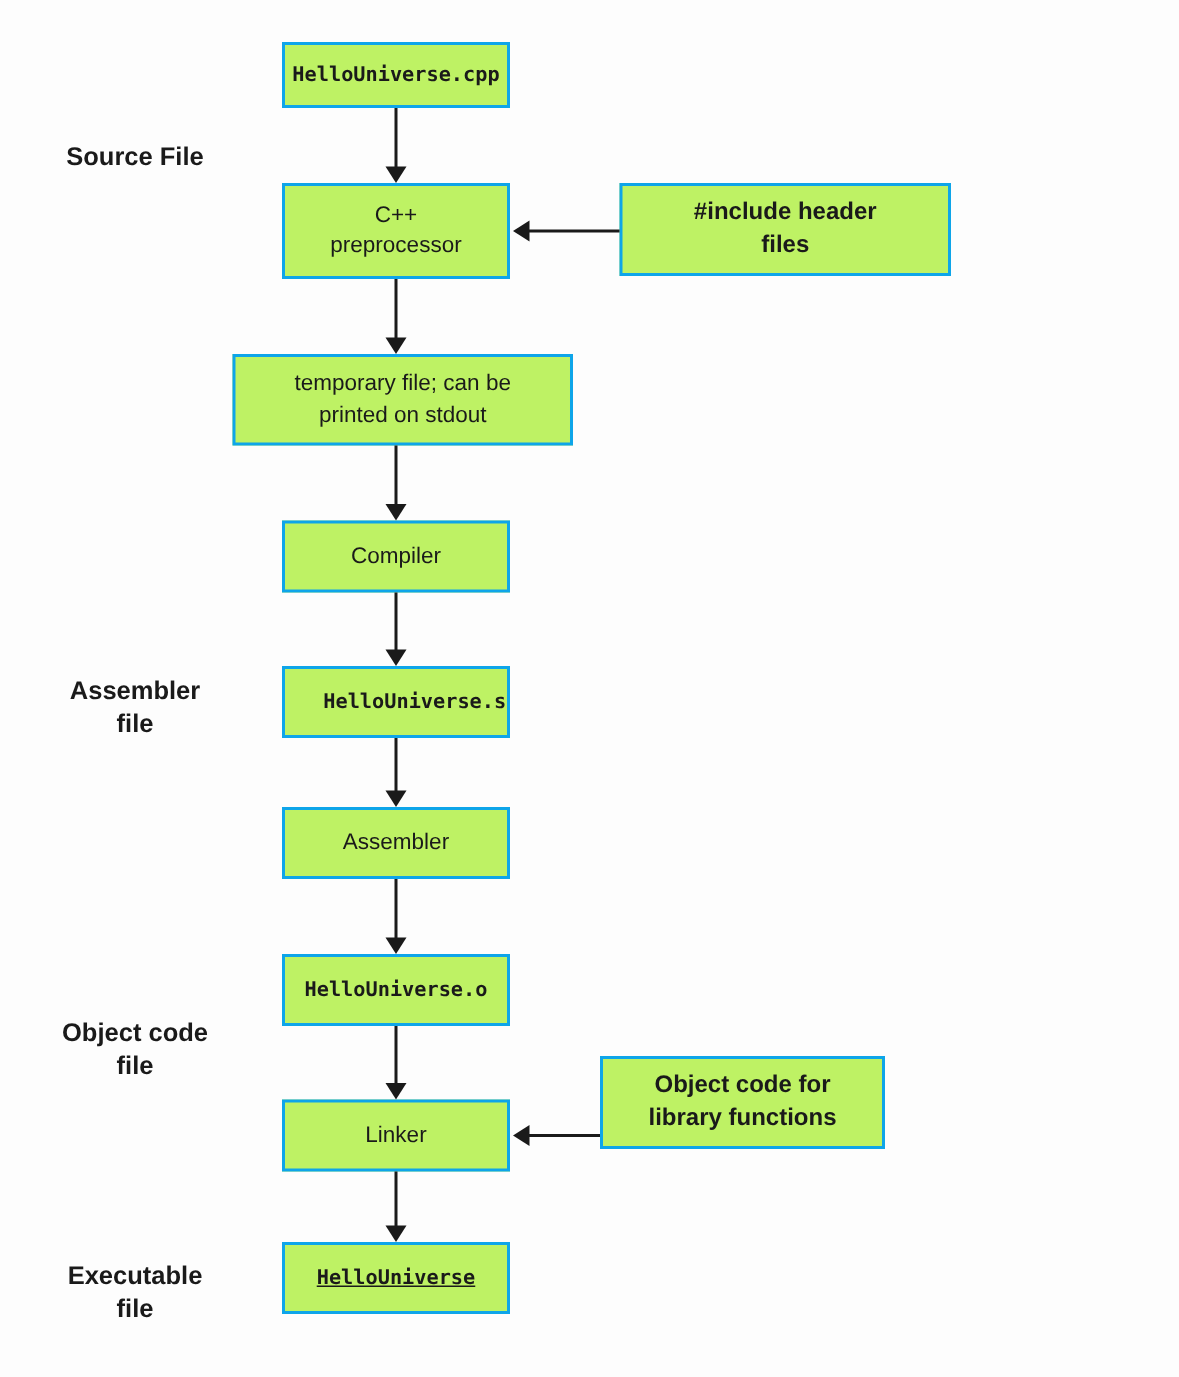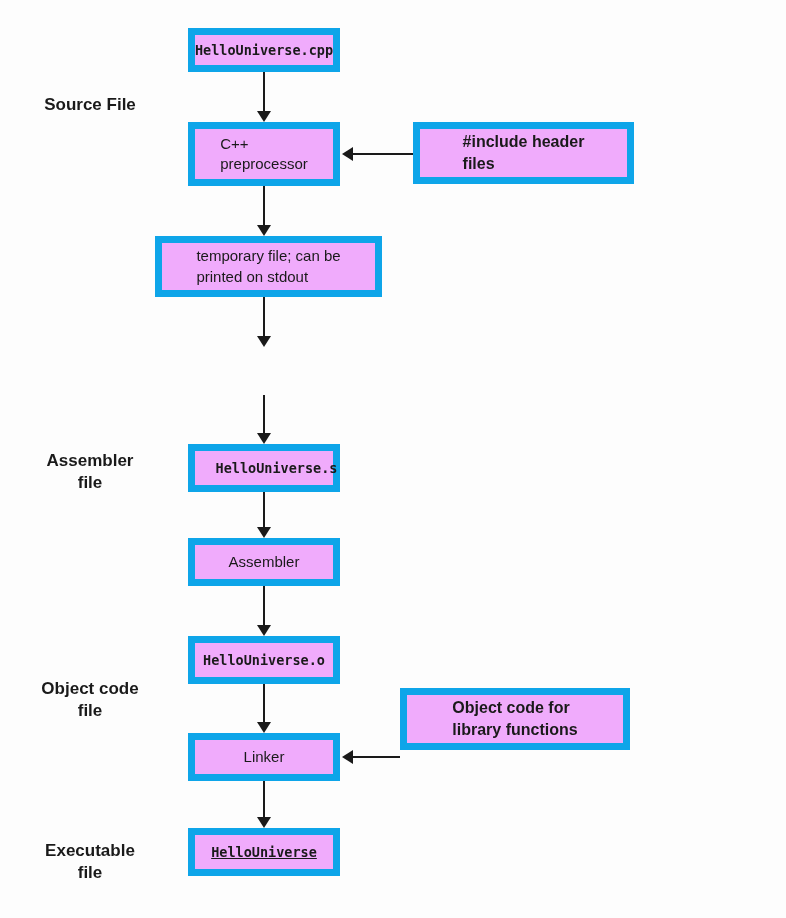--- a/index.html
+++ b/index.html
@@ -12,26 +12,26 @@
     position: relative;
     width: 786px;
     height: 918px;
     background: #fdfdfd;
     overflow: hidden;
     color: #1a1a1a;
   }
   .box {
     position: absolute;
     box-sizing: border-box;
-    border: 7px solid #0ea5e9;
-    background: #f0abfc;
+    border: 2px solid #0ea5e9;
+    background: #bef264;
     display: flex;
     align-items: center;
     justify-content: center;
-    text-align: left;
+    text-align: center;
     font-size: 15px;
     line-height: 1.35;
     white-space: pre-line;
   }
   .mono {
     font-family: "DejaVu Sans Mono", monospace;
     font-weight: bold;
     font-size: 13.5px;
   }
   .annotation {
@@ -107,35 +107,36 @@
 <div class="canvas">
 
   <div class="box mono" style="left:188px; top:28px; width:152px; height:44px;">HelloUniverse.cpp</div>
 
   <div class="box" style="left:188px; top:122px; width:152px; height:64px;">C++
 preprocessor</div>
 
   <div class="box" style="left:155px; top:236px; width:227px; height:61px;">temporary file; can be
 printed on stdout</div>
 
+  <div class="box" style="left:188px; top:347px; width:152px; height:48px;">Compiler</div>
 
   <div class="box mono" style="left:188px; top:444px; width:152px; height:48px;padding-left:25px;">HelloUniverse.s</div>
 
   <div class="box" style="left:188px; top:538px; width:152px; height:48px;">Assembler</div>
 
   <div class="box mono" style="left:188px; top:636px; width:152px; height:48px;">HelloUniverse.o</div>
 
   <div class="box" style="left:188px; top:733px; width:152px; height:48px;">Linker</div>
 
   <div class="box mono" style="left:188px; top:828px; width:152px; height:48px;text-decoration:underline;">HelloUniverse</div>
 
   <div class="box annotation" style="left:413px; top:122px; width:221px; height:62px;">#include header
 files</div>
 
-  <div class="box annotation" style="left:400px; top:688px; width:230px; height:62px;">Object code for
+  <div class="box annotation" style="left:400px; top:704px; width:190px; height:62px;">Object code for
 library functions</div>
 
   <div class="side-label" style="left:20px; top:94px; width:140px;">Source File</div>
 
   <div class="side-label" style="left:20px; top:450px; width:140px;">Assembler
 file</div>
 
   <div class="side-label" style="left:15px; top:642px; width:150px;margin-top:36px;">Object code
 file</div>
 

